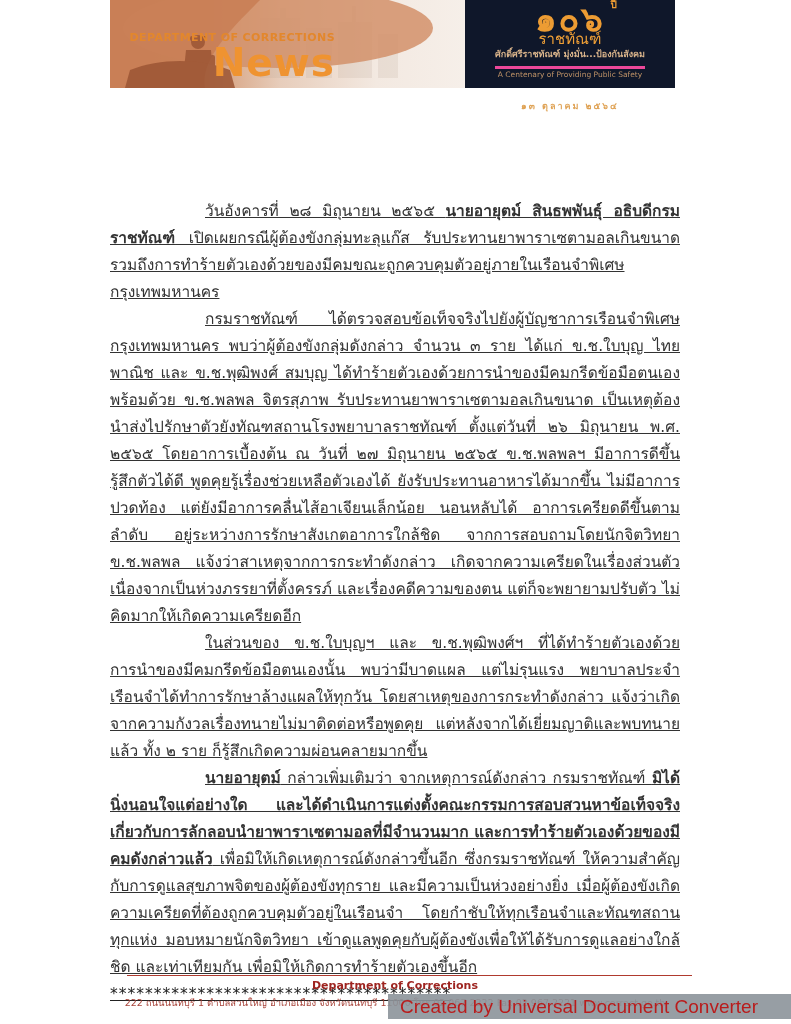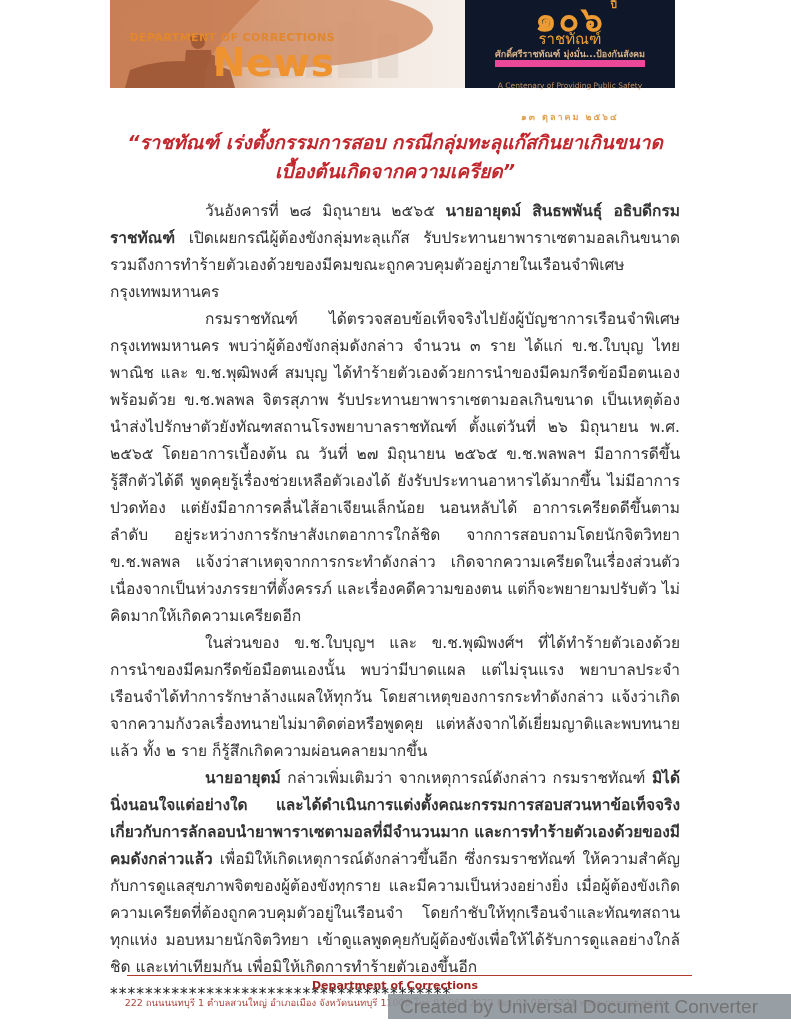--- a/index.html
+++ b/index.html
@@ -26,34 +26,34 @@
     position:relative;width:210px;height:88px;background:#0f172a;
     display:flex;flex-direction:column;align-items:center;justify-content:flex-start;
     box-sizing:border-box;padding-top:2px;
   }
   .badge-number-row{position:relative;line-height:1;}
   .badge-number{color:#ed9c33;font-size:34px;font-weight:bold;letter-spacing:2px;line-height:1;}
   .badge-year{position:absolute;right:-12px;top:-2px;color:#ed9c33;font-size:10px;font-weight:bold;}
   .badge-org{color:#ef9f36;font-size:15px;font-weight:normal;margin-top:-4px;line-height:1;}
   .badge-motto{
     color:#dcb68c;font-size:9px;font-weight:bold;margin-top:2px;line-height:1.15;
-    border-bottom:7px solid #ec4899;padding-bottom:1px;white-space:nowrap;
+    border-bottom:3px solid #ec4899;padding-bottom:7px;white-space:nowrap;
   }
-  .badge-eng{color:#bd9166;font-size:7.5px;margin-top:14px;white-space:nowrap;}
+  .badge-eng{color:#bd9166;font-size:7.5px;margin-top:1px;white-space:nowrap;}
   .badge-date{color:#dfa254;font-size:9px;font-weight:bold;margin-top:20px;letter-spacing:2px;}
   
   .headline{
     position:absolute;left:110px;top:128px;width:570px;text-align:center;
     color:#c1272d;font-weight:bold;font-style:italic;
     font-size:19px;line-height:29px;
   }
   
   .body-text{position:absolute;left:110px;top:198px;width:570px;color:#333333;}
   .body-text p{
-    margin:0;font-size:15.5px;line-height:27px;text-align:justify;text-indent:95px;
+    margin:0;font-size:15.5px;line-height:27px;text-align:justify;text-indent:95px;text-decoration:underline;
   }
   .body-text .b{font-weight:bold;}
   .separator{
     margin-top:2px;text-align:center;font-size:13px;letter-spacing:1px;color:#222;
     text-indent:0 !important;
   }
   
   .footer-rule{position:absolute;left:127px;top:975px;width:565px;height:0;border-top:1px solid #b03a2e;}
   .footer-title{
     position:absolute;left:110px;top:979px;width:570px;text-align:center;
@@ -63,21 +63,21 @@
     position:absolute;left:110px;top:995px;width:570px;text-align:center;
     color:#a8443a;font-size:9.5px;white-space:nowrap;
   }
   
   .watermark{
     position:absolute;left:388px;top:994px;right:0;height:25px;
     background:rgba(140,148,154,0.9);
     display:flex;align-items:center;justify-content:flex-start;
     padding-left:12px;box-sizing:border-box;
   }
-  .watermark span{color:#737373;font-size:19px;font-family:"Liberation Sans",sans-serif;white-space:nowrap;}
+  .watermark span{color:#b91c1c;font-size:19px;font-family:"Liberation Sans",sans-serif;white-space:nowrap;}
 </style>
 </head>
 <body>
 
 <div class="page">
 
   <div class="banner">
     <div class="banner-left">
       <svg width="355" height="88" viewBox="0 0 355 88">
 
@@ -110,24 +110,20 @@
         <span class="badge-number">๑๐๖</span>
         <span class="badge-year">ปี</span>
       </div>
       <div class="badge-org">ราชทัณฑ์</div>
       <div class="badge-motto">ศักดิ์ศรีราชทัณฑ์ มุ่งมั่น...ป้องกันสังคม</div>
       <div class="badge-eng">A Centenary of Providing Public Safety</div>
       <div class="badge-date">๑๓ ตุลาคม ๒๕๖๔</div>
     </div>
   </div>
 
-  <div class="headline">
-    <div>“ราชทัณฑ์ เร่งตั้งกรรมการสอบ กรณีกลุ่มทะลุแก๊สกินยาเกินขนาด</div>
-    <div>เบื้องต้นเกิดจากความเครียด”</div>
-  </div>
 
   <div class="body-text">
     <p><span>วันอังคารที่ ๒๘ มิถุนายน ๒๕๖๕ </span><span class="b">นายอายุตม์ สินธพพันธุ์ อธิบดีกรมราชทัณฑ์</span><span> เปิดเผยกรณีผู้ต้องขังกลุ่มทะลุแก๊ส รับประทานยาพาราเซตามอลเกินขนาด รวมถึงการทำร้ายตัวเองด้วยของมีคมขณะถูกควบคุมตัวอยู่ภายในเรือนจำพิเศษกรุงเทพมหานคร</span></p>
     <p>กรมราชทัณฑ์ ได้ตรวจสอบข้อเท็จจริงไปยังผู้บัญชาการเรือนจำพิเศษกรุงเทพมหานคร พบว่าผู้ต้องขังกลุ่มดังกล่าว จำนวน ๓ ราย ได้แก่ ข.ช.ใบบุญ ไทยพาณิช และ ข.ช.พุฒิพงศ์ สมบุญ ได้ทำร้ายตัวเองด้วยการนำของมีคมกรีดข้อมือตนเอง พร้อมด้วย ข.ช.พลพล จิตรสุภาพ รับประทานยาพาราเซตามอลเกินขนาด เป็นเหตุต้องนำส่งไปรักษาตัวยังทัณฑสถานโรงพยาบาลราชทัณฑ์ ตั้งแต่วันที่ ๒๖ มิถุนายน พ.ศ. ๒๕๖๕ โดยอาการเบื้องต้น ณ วันที่ ๒๗ มิถุนายน ๒๕๖๕ ข.ช.พลพลฯ มีอาการดีขึ้น รู้สึกตัวได้ดี พูดคุยรู้เรื่องช่วยเหลือตัวเองได้ ยังรับประทานอาหารได้มากขึ้น ไม่มีอาการปวดท้อง แต่ยังมีอาการคลื่นไส้อาเจียนเล็กน้อย นอนหลับได้ อาการเครียดดีขึ้นตามลำดับ อยู่ระหว่างการรักษาสังเกตอาการใกล้ชิด จากการสอบถามโดยนักจิตวิทยา ข.ช.พลพล แจ้งว่าสาเหตุจากการกระทำดังกล่าว เกิดจากความเครียดในเรื่องส่วนตัว เนื่องจากเป็นห่วงภรรยาที่ตั้งครรภ์ และเรื่องคดีความของตน แต่ก็จะพยายามปรับตัว ไม่คิดมากให้เกิดความเครียดอีก</p>
     <p>ในส่วนของ ข.ช.ใบบุญฯ และ ข.ช.พุฒิพงศ์ฯ ที่ได้ทำร้ายตัวเองด้วยการนำของมีคมกรีดข้อมือตนเองนั้น พบว่ามีบาดแผล แต่ไม่รุนแรง พยาบาลประจำเรือนจำได้ทำการรักษาล้างแผลให้ทุกวัน โดยสาเหตุของการกระทำดังกล่าว แจ้งว่าเกิดจากความกังวลเรื่องทนายไม่มาติดต่อหรือพูดคุย แต่หลังจากได้เยี่ยมญาติและพบทนายแล้ว ทั้ง ๒ ราย ก็รู้สึกเกิดความผ่อนคลายมากขึ้น</p>
     <p><span class="b">นายอายุตม์</span><span> กล่าวเพิ่มเติมว่า จากเหตุการณ์ดังกล่าว กรมราชทัณฑ์ </span><span class="b">มิได้นิ่งนอนใจแต่อย่างใด และได้ดำเนินการแต่งตั้งคณะกรรมการสอบสวนหาข้อเท็จจริงเกี่ยวกับการลักลอบนำยาพาราเซตามอลที่มีจำนวนมาก และการทำร้ายตัวเองด้วยของมีคมดังกล่าวแล้ว</span><span> เพื่อมิให้เกิดเหตุการณ์ดังกล่าวขึ้นอีก ซึ่งกรมราชทัณฑ์ ให้ความสำคัญกับการดูแลสุขภาพจิตของผู้ต้องขังทุกราย และมีความเป็นห่วงอย่างยิ่ง เมื่อผู้ต้องขังเกิดความเครียดที่ต้องถูกควบคุมตัวอยู่ในเรือนจำ โดยกำชับให้ทุกเรือนจำและทัณฑสถานทุกแห่ง มอบหมายนักจิตวิทยา เข้าดูแลพูดคุยกับผู้ต้องขังเพื่อให้ได้รับการดูแลอย่างใกล้ชิด และเท่าเทียมกัน เพื่อมิให้เกิดการทำร้ายตัวเองขึ้นอีก</span></p>
     <p class="separator">***************************************</p>
 
   </div>
 

